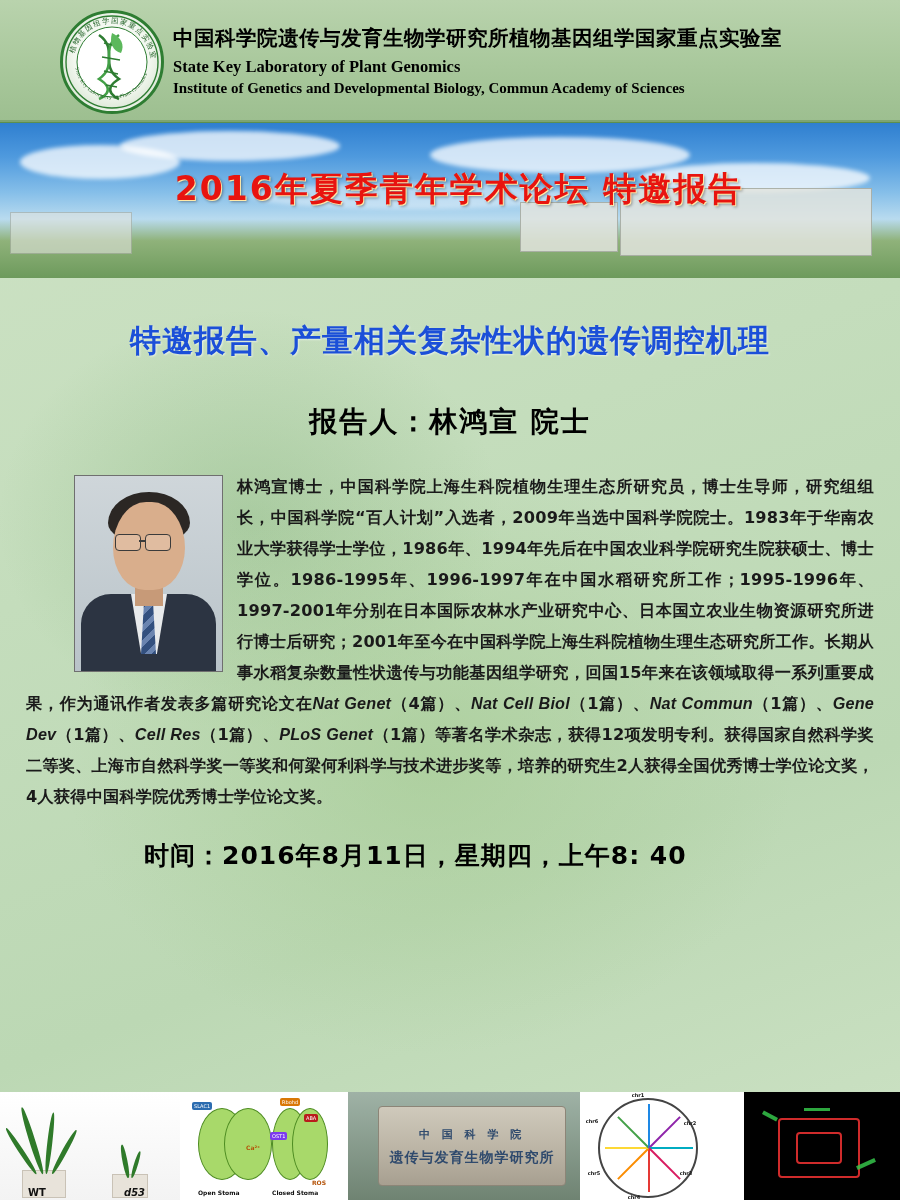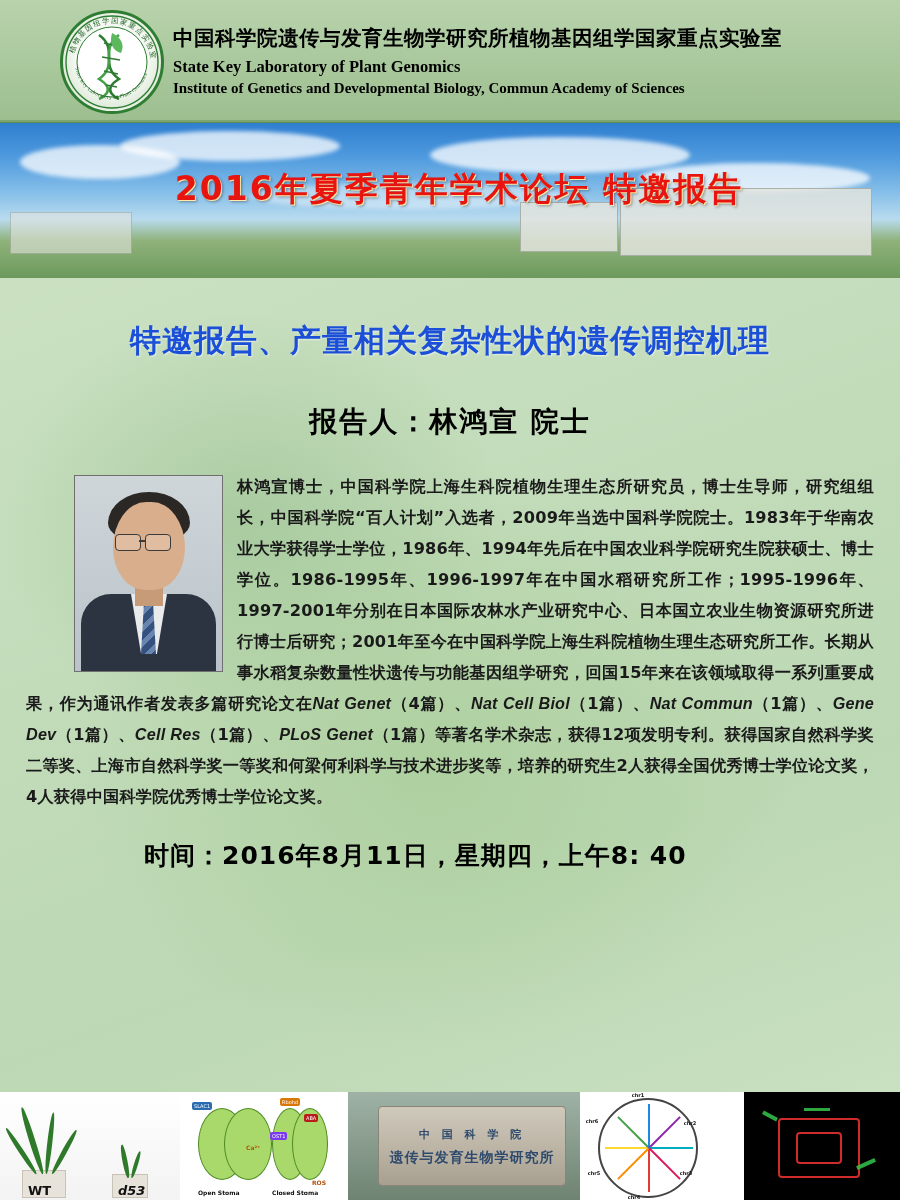--- a/index.html
+++ b/index.html
@@ -265,21 +265,21 @@
   .leaf {
     position: absolute;
     background: #2f7a2a;
     border-radius: 60% 40% 55% 45%;
     transform-origin: bottom center;
   }
   .f-label {
     position: absolute;
     bottom: 2px;
     font-family: "DejaVu Sans", sans-serif;
-    font-size: 13px;
+    font-size: 10px;
     font-weight: bold;
     color: #111;
   }
   .f-label.it { font-style: italic; }
 
   
   .stoma {
     position: absolute;
     width: 46px; height: 70px;
     border-radius: 50%;
@@ -423,21 +423,21 @@
     <div class="fcell f1">
       <div class="rice-pot" style="left:22px;width:42px;height:26px;"></div>
       <div class="rice-pot" style="left:112px;width:34px;height:22px;"></div>
       <div class="leaf" style="left:40px;bottom:26px;width:6px;height:70px;transform:rotate(-18deg);"></div>
       <div class="leaf" style="left:44px;bottom:26px;width:5px;height:62px;transform:rotate(6deg);"></div>
       <div class="leaf" style="left:34px;bottom:26px;width:5px;height:55px;transform:rotate(-34deg);"></div>
       <div class="leaf" style="left:50px;bottom:26px;width:5px;height:50px;transform:rotate(28deg);"></div>
       <div class="leaf" style="left:126px;bottom:22px;width:5px;height:34px;transform:rotate(-12deg);"></div>
       <div class="leaf" style="left:130px;bottom:22px;width:4px;height:28px;transform:rotate(16deg);"></div>
       <div class="f-label" style="left:28px;">WT</div>
-      <div class="f-label it" style="left:118px;">d53</div>
+      <div class="f-label it" style="left:124px;">d53</div>
     </div>
 
     <div class="fcell f2">
       <div class="stoma" style="left:18px;top:16px;"></div>
       <div class="stoma" style="left:44px;top:16px;"></div>
       <div class="stoma" style="left:92px;top:16px;width:34px;"></div>
       <div class="stoma" style="left:112px;top:16px;width:34px;"></div>
       <div class="tagbox" style="left:12px;top:10px;background:#2b6cb0;">SLAC1</div>
       <div class="tagbox" style="left:100px;top:6px;background:#d97706;">Rbohd</div>
       <div class="tagbox" style="left:124px;top:22px;background:#b91c1c;">ABA</div>

